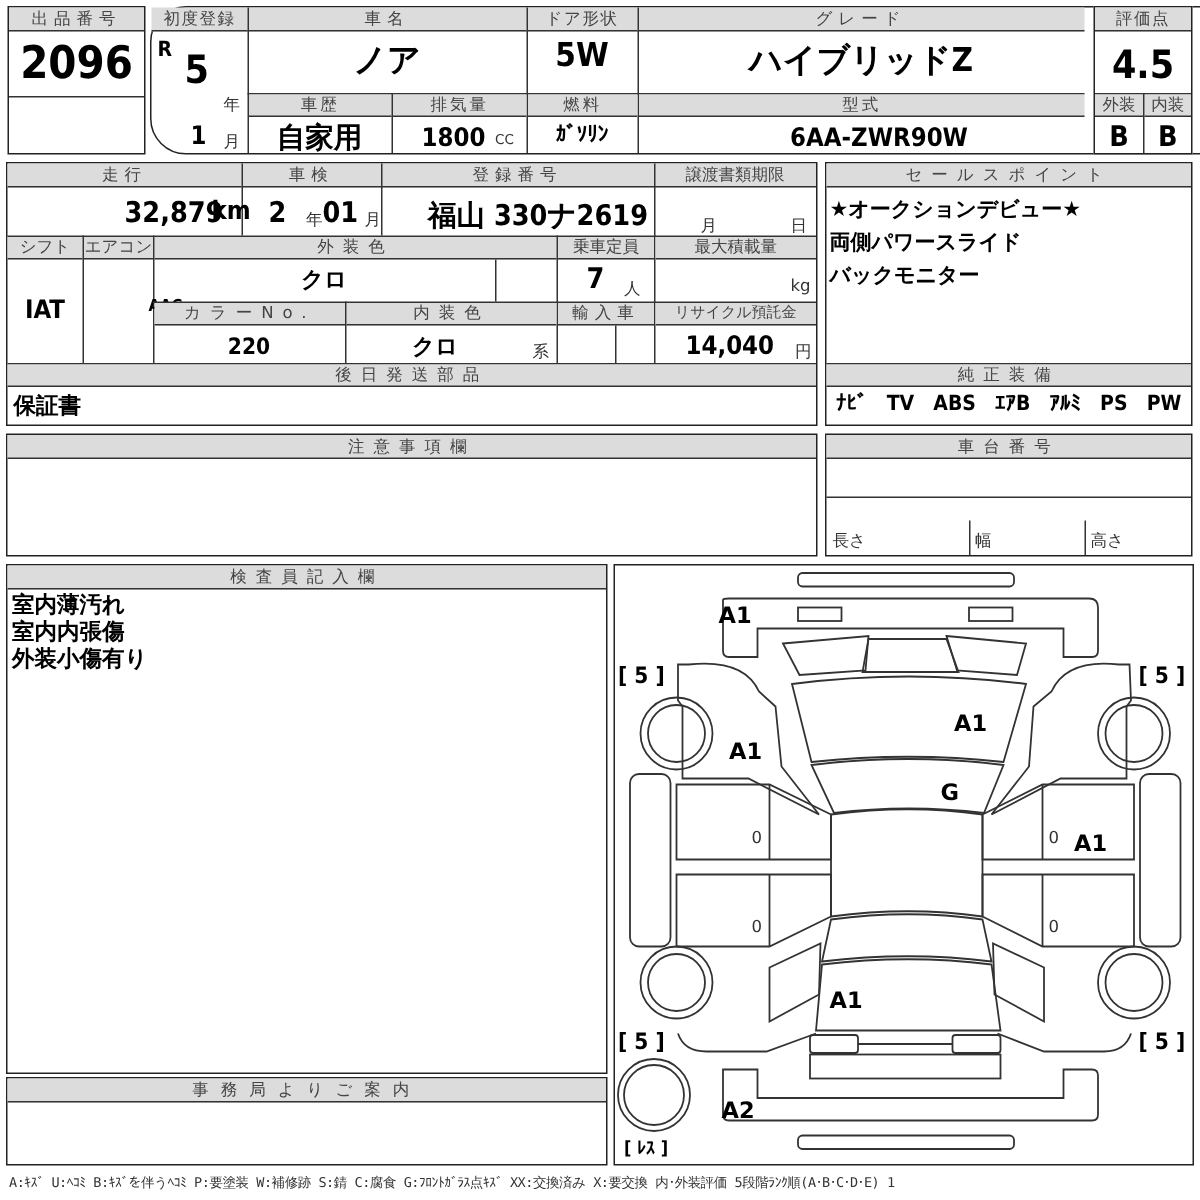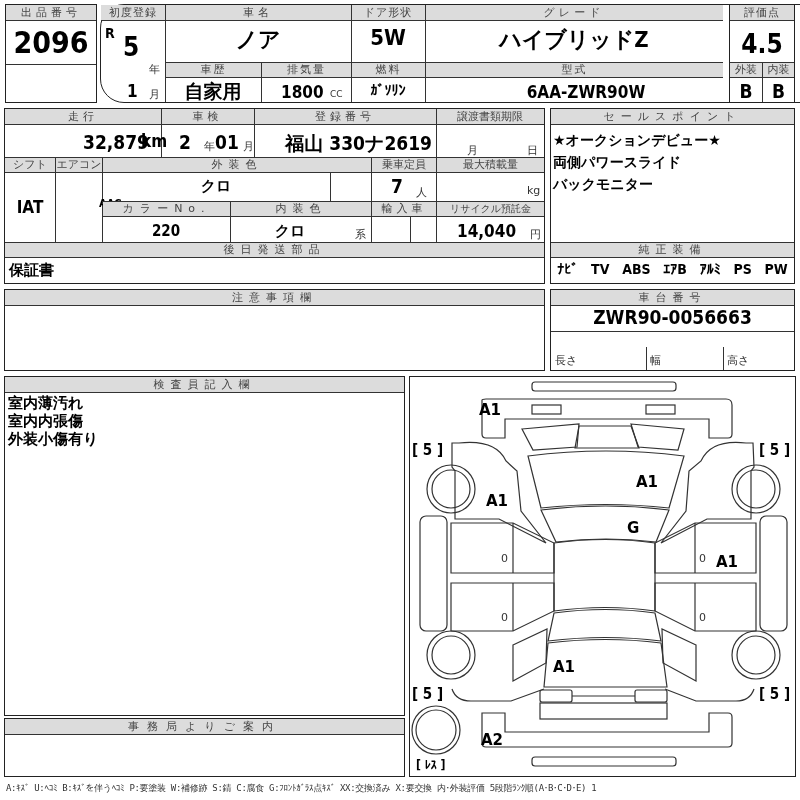--- a/index.html
+++ b/index.html
@@ -145,21 +145,20 @@
     <span>PW</span>
   </div>
 </div>
 
 <div class="box" style="left:4px;top:289px;width:541px;height:82px;">
   <div class="hd" style="left:0;top:0;width:100%;letter-spacing:6px;">注意事項欄</div>
 </div>
 
 <div class="box" style="left:550px;top:289px;width:245px;height:82px;">
   <div class="hd" style="left:0;top:0;width:100%;letter-spacing:6px;">車台番号</div>
-  <div class="cell big" style="left:0;top:16px;width:100%;text-align:center;font-size:19px;">ZWR90-0056663</div>
   <div class="hl" style="left:0;top:41px;width:100%;"></div>
   <div class="vl" style="left:95px;top:57px;height:23px;"></div>
   <div class="vl" style="left:172px;top:57px;height:23px;"></div>
   <div class="cell unit" style="left:4px;top:63px;">長さ</div>
   <div class="cell unit" style="left:99px;top:63px;">幅</div>
   <div class="cell unit" style="left:176px;top:63px;">高さ</div>
 </div>
 
 <div class="box" style="left:4px;top:376px;width:401px;height:340px;">
   <div class="hd" style="left:0;top:0;width:100%;letter-spacing:6px;">検査員記入欄</div>

